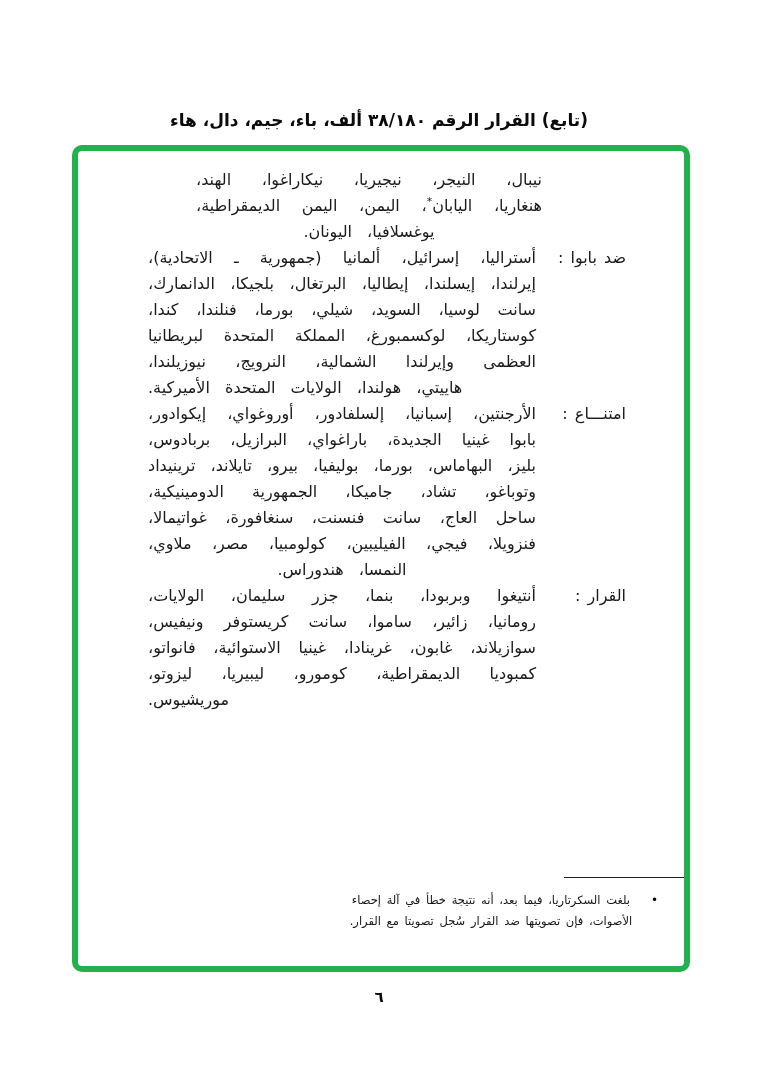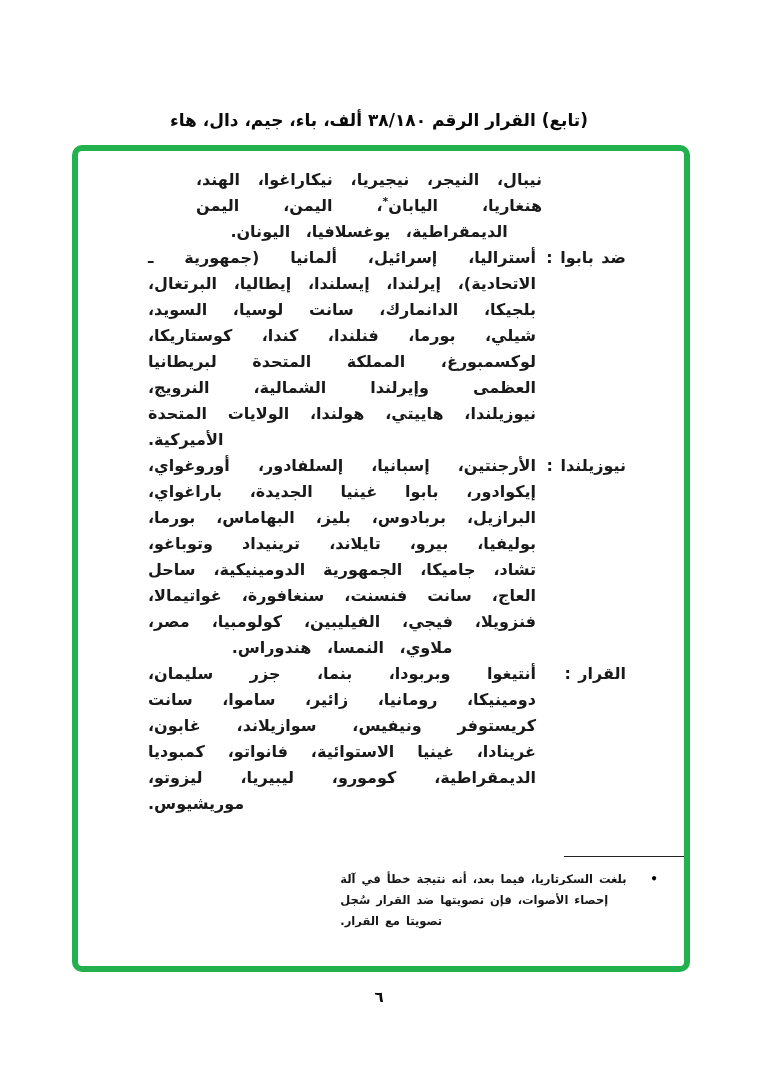--- a/index.html
+++ b/index.html
@@ -26,21 +26,20 @@
     letter-spacing:0.1px;
   }
   
   .frame{
     position:absolute;left:72px;top:145px;
     width:618px;height:827px;
     box-sizing:border-box;
     border:6px solid #22b14c;
     border-radius:10px;
     background:#fff;
-    font-weight:bold;
   }
   .frame-content{
     position:absolute;top:0;left:0;right:0;bottom:0;
     padding:16px 58px 0 70px;
     direction:rtl;
     font-size:16px;line-height:26px;
     color:#1a1a1a;
     word-spacing:10px;
   }
   .continuation{
@@ -79,21 +78,21 @@
     padding-right:26px;
   }
   .fn-bullet{
     flex:0 0 auto;
     font-size:12px;line-height:20px;
     color:#000;
   }
   .fn-text{
     width:300px;margin-right:10px;
     font-size:11.5px;line-height:21px;
-    text-align:left;
+    text-align:center;
     color:#151515;
     word-spacing:2px;
   }
   
   .page-number{
     position:absolute;top:988px;left:0;right:0;
     text-align:center;
     font-size:15px;font-weight:bold;color:#0a0a0a;
   }
 </style>
@@ -108,27 +107,27 @@
   <div class="frame-content">
 
     <p class="continuation"><span>نيبال، النيجر، نيجيريا، نيكاراغوا، الهند، هنغاريا، اليابان</span><span class="fn-ref">*</span><span>، اليمن، اليمن الديمقراطية، يوغسلافيا، اليونان.</span></p>
 
     <div class="section last-left">
       <div class="section-label">ضد بابوا :</div>
       <div class="section-body">أستراليا، إسرائيل، ألمانيا (جمهورية ـ الاتحادية)، إيرلندا، إيسلندا، إيطاليا، البرتغال، بلجيكا، الدانمارك، سانت لوسيا، السويد، شيلي، بورما، فنلندا، كندا، كوستاريكا، لوكسمبورغ، المملكة المتحدة لبريطانيا العظمى وإيرلندا الشمالية، النرويج، نيوزيلندا، هاييتي، هولندا، الولايات المتحدة الأميركية.</div>
     </div>
 
     <div class="section last-center">
-      <div class="section-label">نيوزيلندا :</div>
+      <div class="section-label">امتنـــاع :</div>
       <div class="section-body">الأرجنتين، إسبانيا، إلسلفادور، أوروغواي، إيكوادور، بابوا غينيا الجديدة، باراغواي، البرازيل، بربادوس، بليز، البهاماس، بورما، بوليفيا، بيرو، تايلاند، ترينيداد وتوباغو، تشاد، جاميكا، الجمهورية الدومينيكية، ساحل العاج، سانت فنسنت، سنغافورة، غواتيمالا، فنزويلا، فيجي، الفيليبين، كولومبيا، مصر، ملاوي، النمسا، هندوراس.</div>
     </div>
 
     <div class="section last-left">
       <div class="section-label">القرار :</div>
-      <div class="section-body">أنتيغوا وبربودا، بنما، جزر سليمان، دومينيكا، رومانيا، زائير، ساموا، سانت كريستوفر ونيفيس، سوازيلاند، غابون، غرينادا، غينيا الاستوائية، فانواتو، كمبوديا الديمقراطية، كومورو، ليبيريا، ليزوتو، موريشيوس.</div>
+      <div class="section-body">أنتيغوا وبربودا، بنما، جزر سليمان، الولايات، رومانيا، زائير، ساموا، سانت كريستوفر ونيفيس، سوازيلاند، غابون، غرينادا، غينيا الاستوائية، فانواتو، كمبوديا الديمقراطية، كومورو، ليبيريا، ليزوتو، موريشيوس.</div>
     </div>
 
     <div class="footnote">
       <div class="fn-rule"></div>
       <div class="fn-row">
         <span class="fn-bullet">•</span>
         <span class="fn-text">بلغت السكرتاريا، فيما بعد، أنه نتيجة خطأ في آلة إحصاء الأصوات، فإن تصويتها ضد القرار سُجل تصويتا مع القرار.</span>
       </div>
     </div>
 

